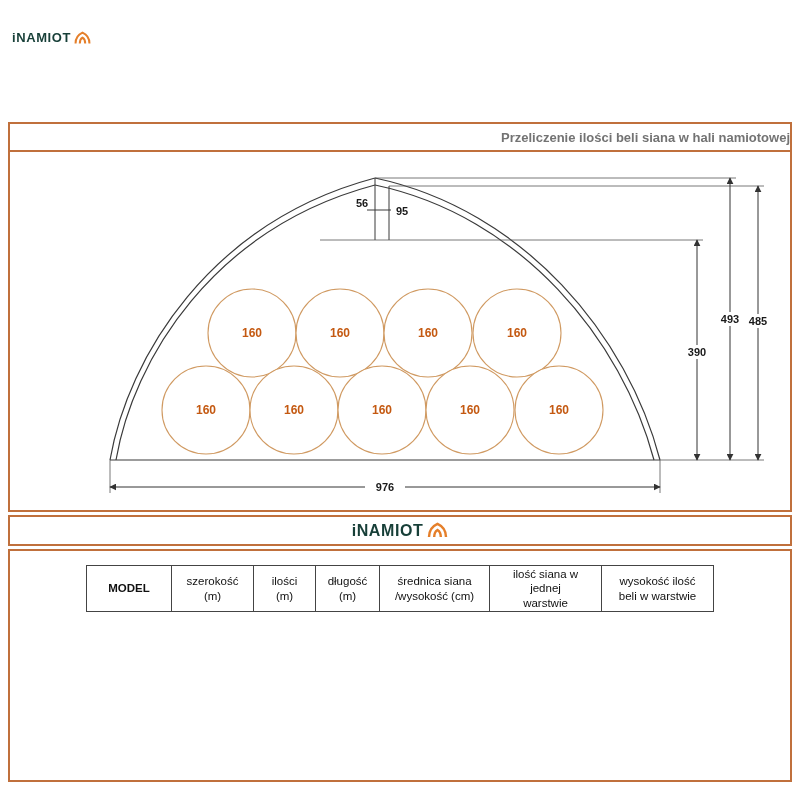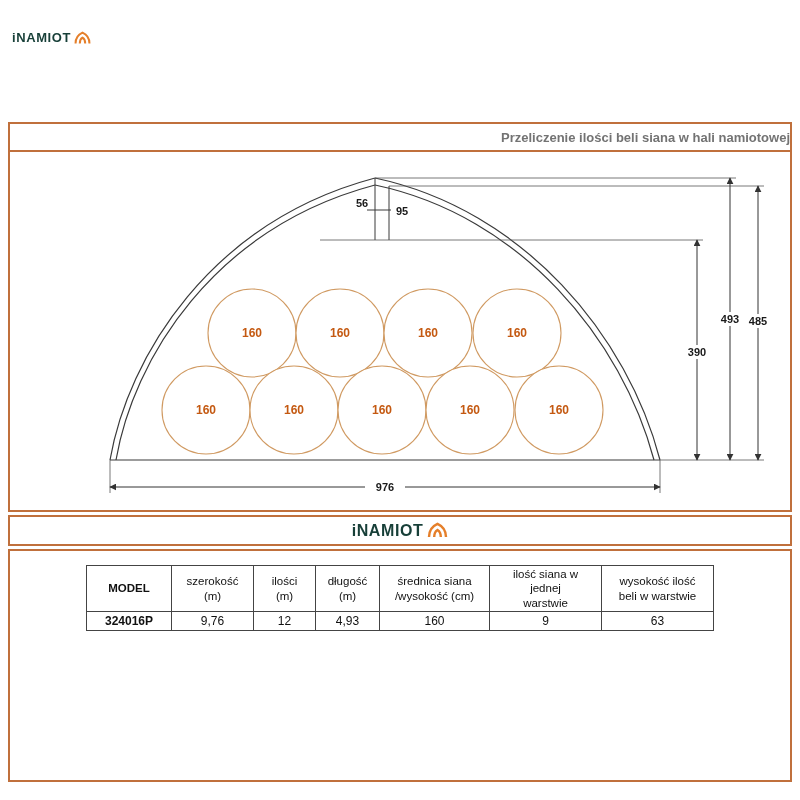--- a/index.html
+++ b/index.html
@@ -174,24 +174,15 @@
           <span class="h-line">ilość siana w jednej</span>
             <span class="h-line">warstwie</span>
           </th>
         <th style="width:112px">
           <span class="h-line">wysokość ilość</span>
             <span class="h-line">beli w warstwie</span>
           </th>
       </tr>
     </thead>
     <tbody>
-      <tr>
-        <td class="model-cell">324016P</td>
-        <td>9,76</td>
-        <td>12</td>
-        <td>4,93</td>
-        <td>160</td>
-        <td>9</td>
-        <td>63</td>
-      </tr>
     </tbody>
   </table>
 </div>
 
 </body></html>

